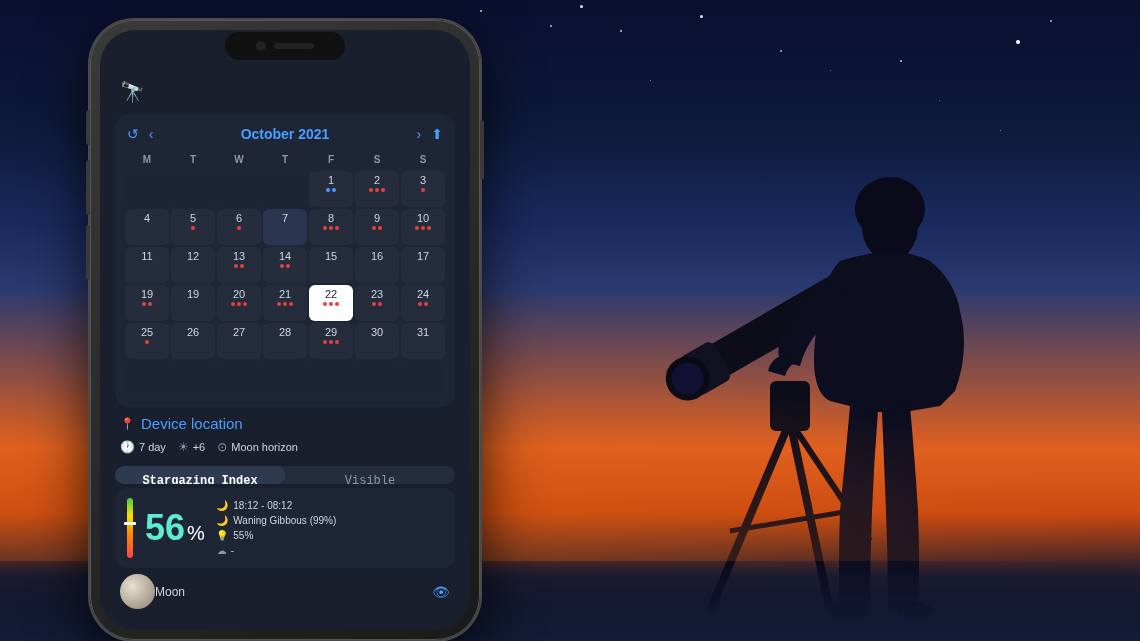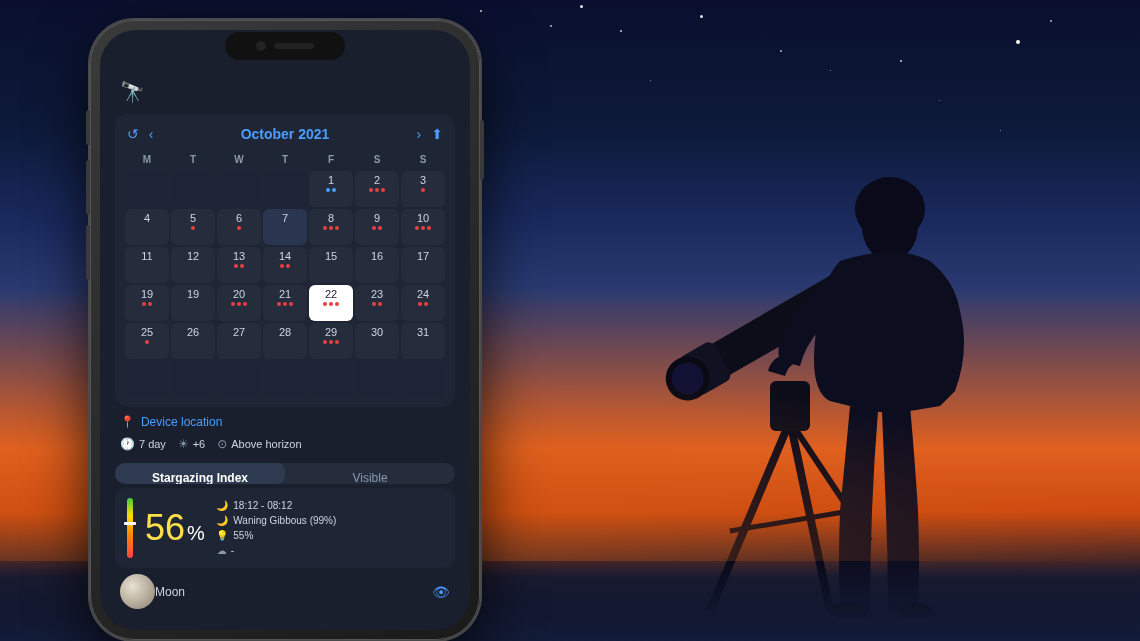--- a/index.html
+++ b/index.html
@@ -277,21 +277,21 @@
 
     
     .info-row {
       display: flex;
       align-items: center;
       gap: 6px;
       padding: 8px 5px 4px;
     }
 
     .loc-icon { color: #4a9eff; font-size: 12px; }
-    .loc-text { color: #4a9eff; font-size: 12px; }
+    .loc-text { color: #4a9eff; font-size: 15px; }
 
     
     .filter-row {
       display: flex;
       align-items: center;
       gap: 12px;
       padding: 4px 5px 8px;
     }
 
     .filter-item {
@@ -314,20 +314,21 @@
       overflow: hidden;
     }
 
     .tab {
       flex: 1;
       text-align: center;
       padding: 8px;
       font-size: 12px;
       color: #8899aa;
       border-radius: 8px;
+      font-family: Liberation Mono, monospace;
     }
 
     .tab.active {
       background: #2e3a50;
       color: white;
       font-weight: 600;
     }
 
     
     .index-section {
@@ -354,22 +355,22 @@
       left: -3px;
       width: 12px;
       height: 3px;
       background: white;
       border-radius: 1px;
       top: 40%;
     }
 
     .percent-text {
       font-size: 36px;
-      font-weight: 400;
-      color: #fde047;
+      font-weight: 700;
+      color: #5eead4;
       flex-shrink: 0;
     }
 
     .percent-sign {
       font-size: 20px;
       color: white;
     }
 
     .index-details {
       flex: 1;
@@ -745,21 +746,21 @@
           <div class="filter-item">
             <span class="filter-icon">🕐</span>
             <span>7 day</span>
           </div>
           <div class="filter-item">
             <span class="filter-icon">☀</span>
             <span>+6</span>
           </div>
           <div class="filter-item">
             <span class="filter-icon">⊙</span>
-            <span>Above horizon</span>
+            <span>Moon horizon</span>
           </div>
         </div>
 
         <div class="tabs">
           <div class="tab active">
             <span>Stargazing Index</span>
           </div>
           <div class="tab">
             <span>Visible</span>
           </div>

